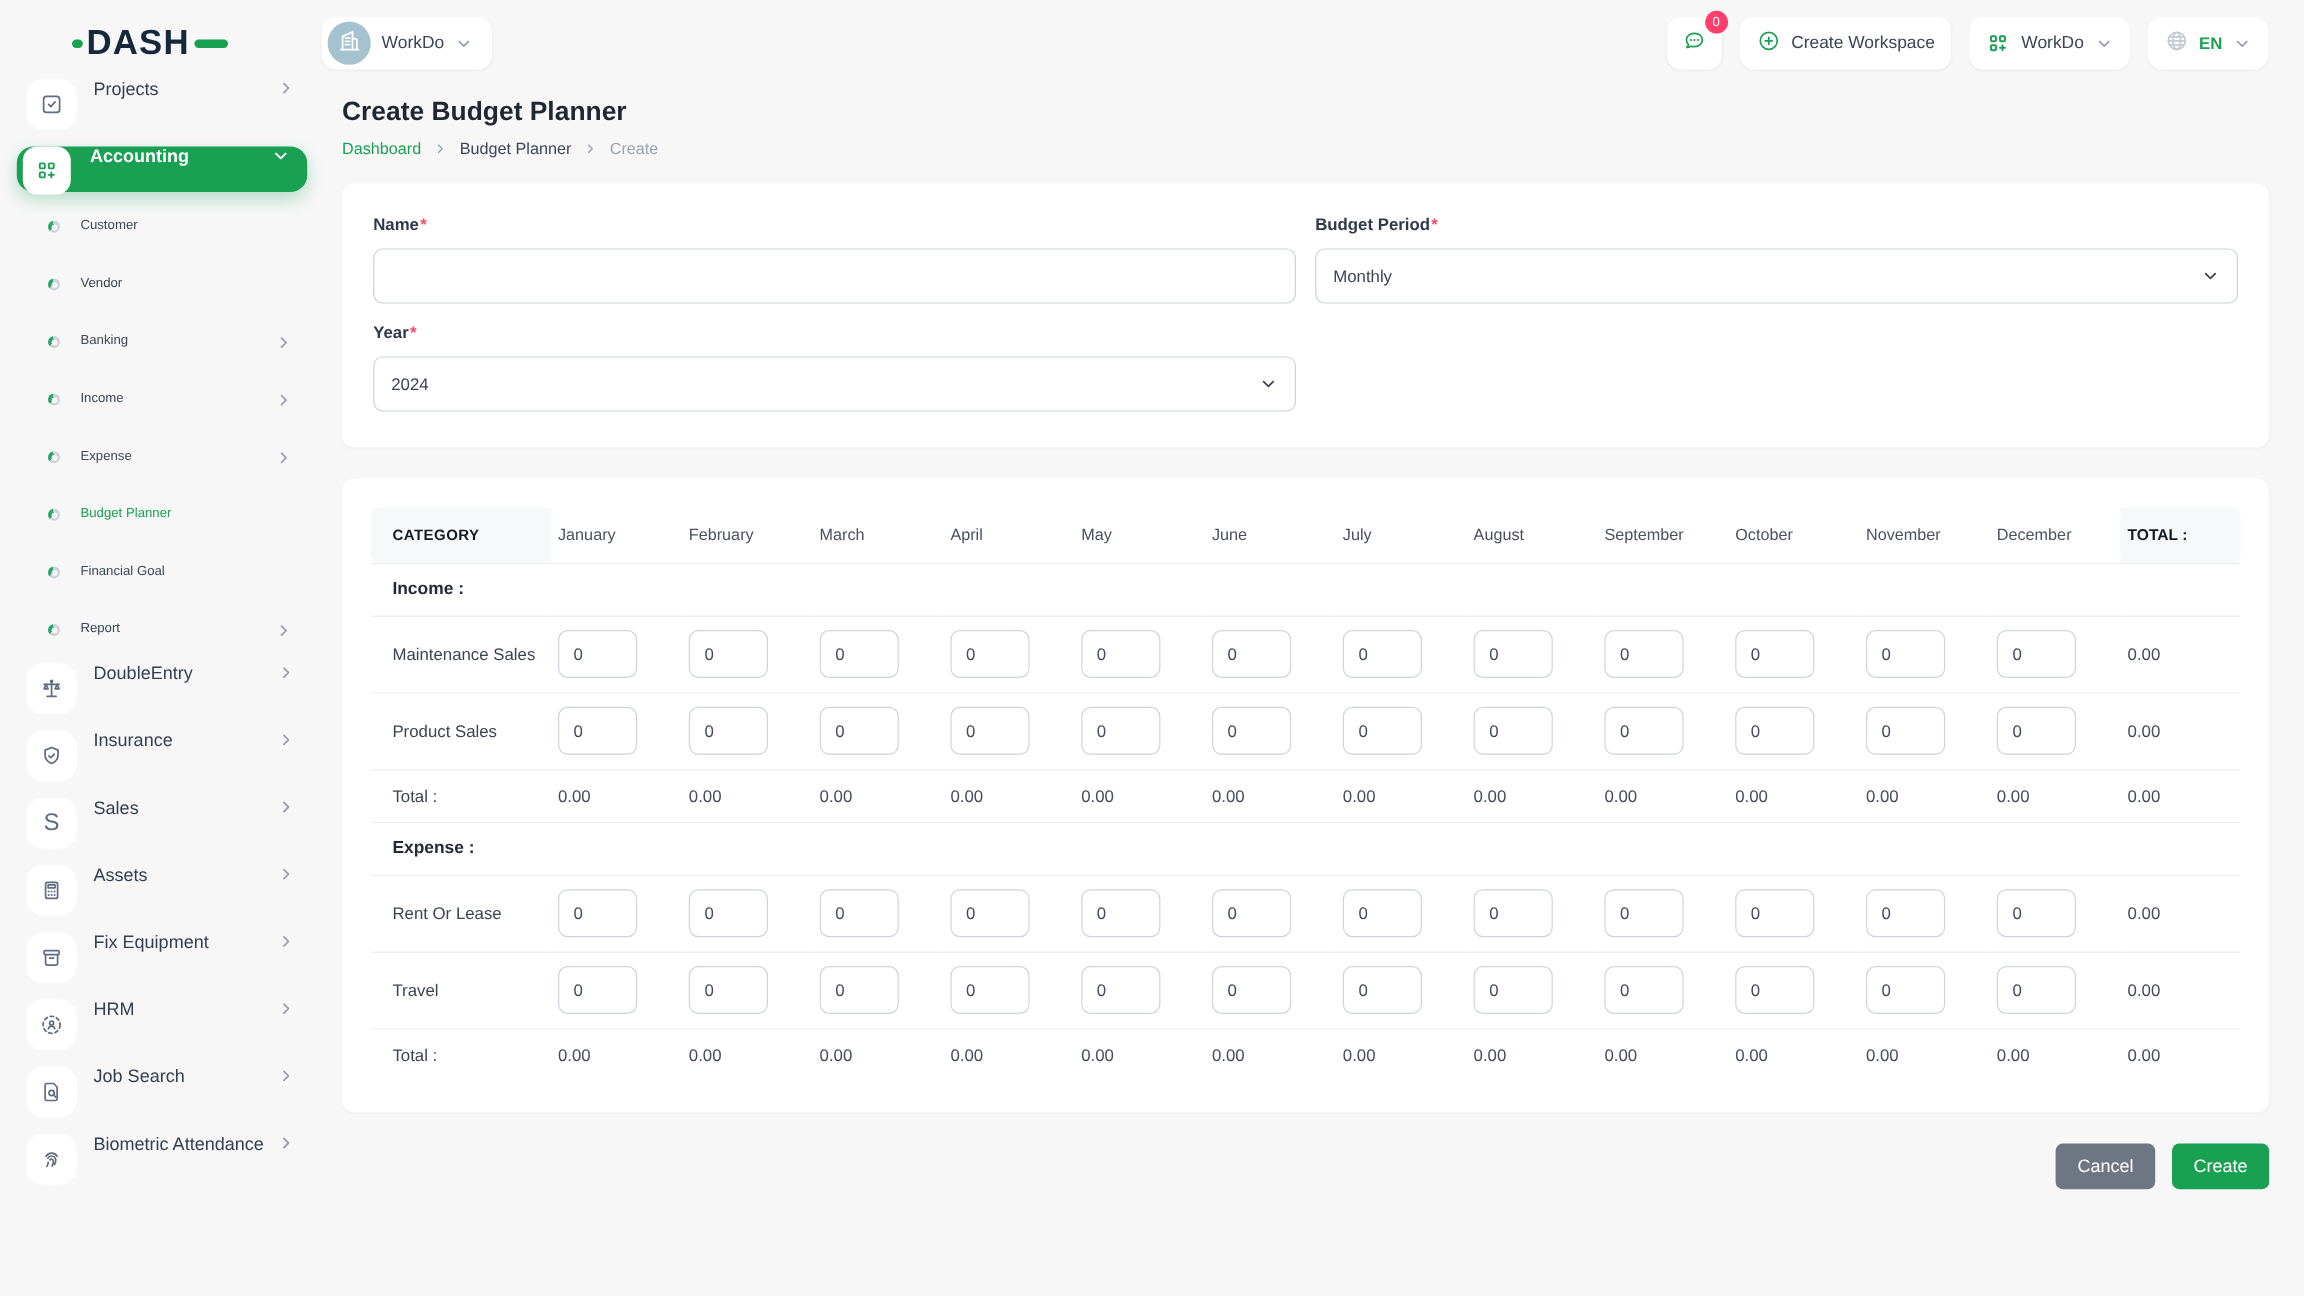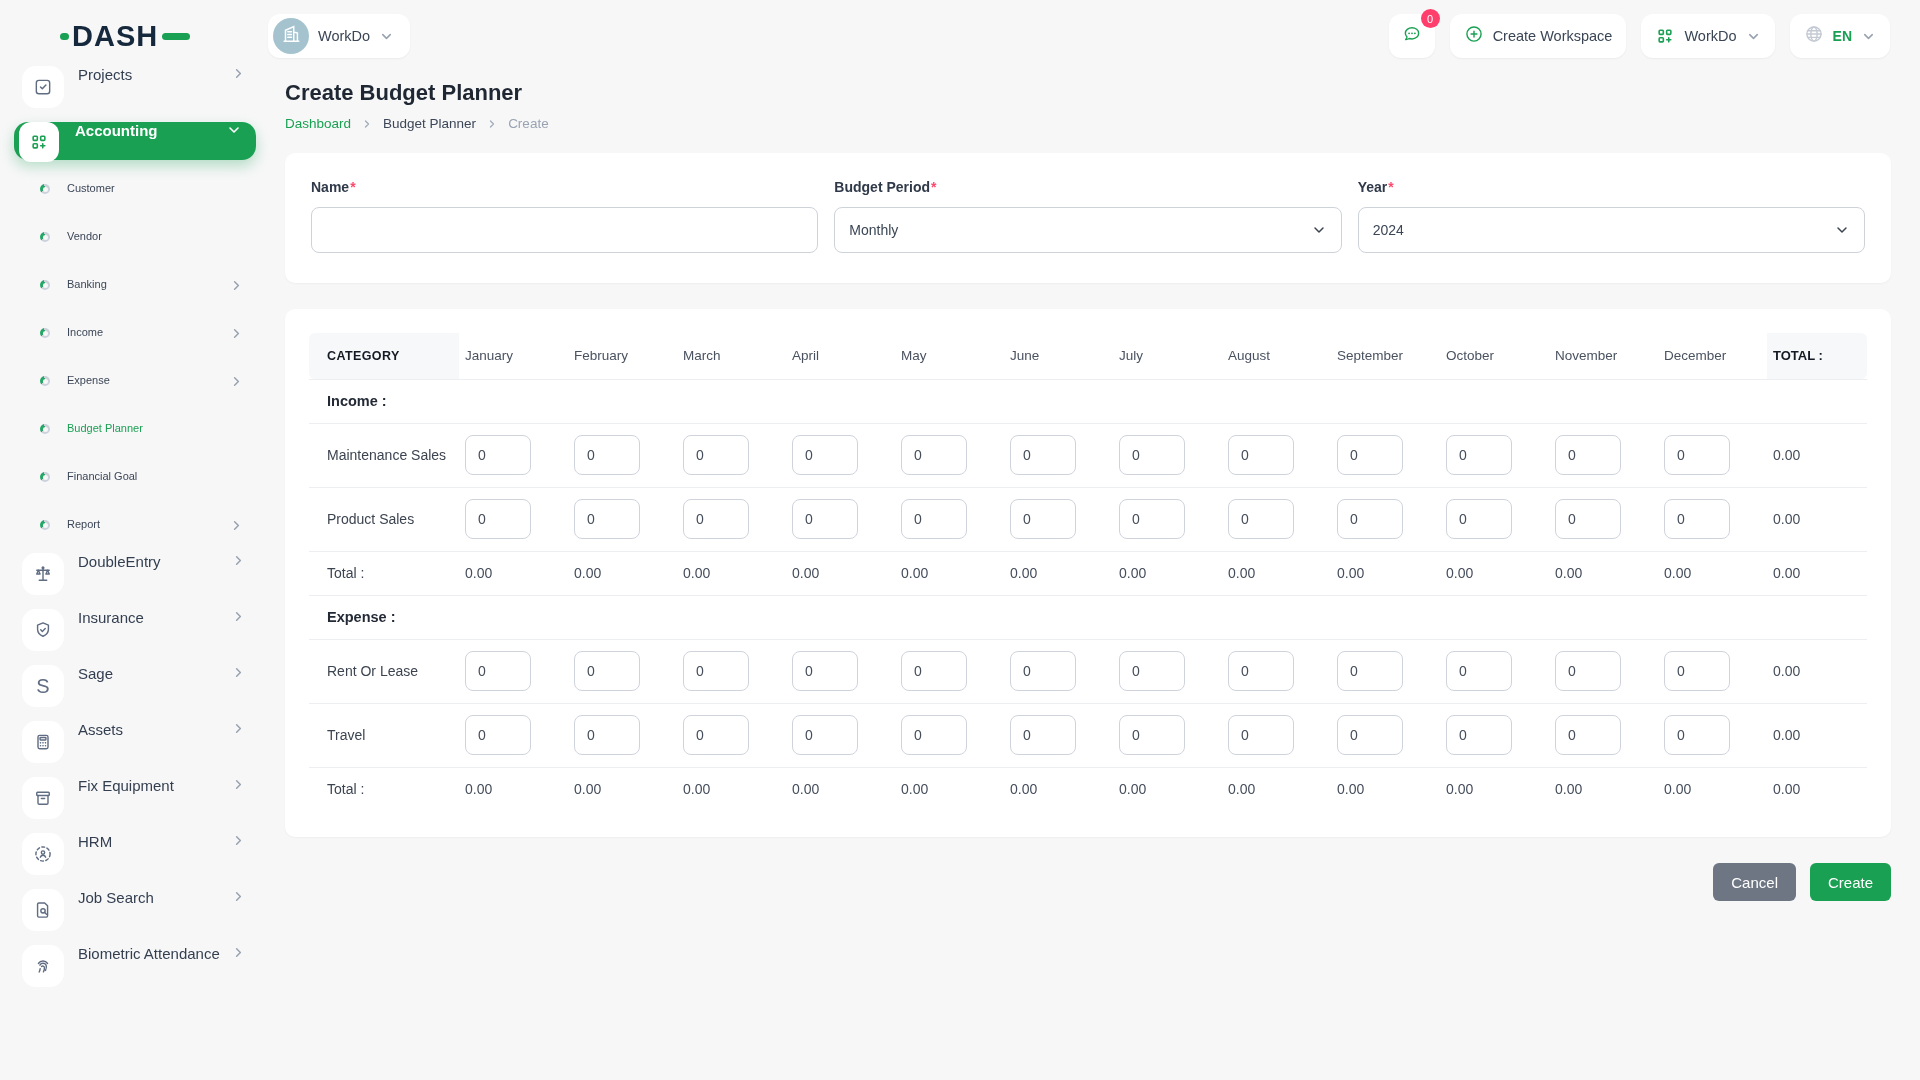--- a/index.html
+++ b/index.html
@@ -55,21 +55,21 @@
 
   
   .main { position:absolute; left:268px; top:72px; width:1652px; padding:0 29px 0 17px; }
   .page-title { font-size:22px; font-weight:bold; color:#1f2733; margin-top:8px; }
   .breadcrumb { display:flex; align-items:center; gap:10px; margin-top:10px; font-size:13.5px; }
   .crumb-link { color:var(--accent); cursor:pointer; }
   .crumb-mid { color:#3c4656; }
   .crumb-cur { color:#9aa3b2; }
 
   .card { background:#fff; border-radius:10px; box-shadow:0 1px 2px rgba(16,24,40,.04); }
-  .form-card { margin-top:22px; padding:26px 26px 30px; display:grid; grid-template-columns:1fr 1fr 1fr; column-gap:26px;gap:16px; }
+  .form-card { margin-top:22px; padding:26px 26px 30px; display:grid; grid-template-columns:1fr 1fr; column-gap:26px;gap:16px; }
   .field-label { font-size:14px; font-weight:bold; color:#2f3949; margin-bottom:12px; }
   .req { color:#fb4a6e; margin-left:1px; }
   .text-input { width:100%; height:46px; border:1px solid #ced3da; border-radius:8px; background:#fff; padding:0 14px; font-size:14px; font-family:inherit; color:#3a4555; }
   .select { width:100%; height:46px; border:1px solid #ced3da; border-radius:8px; display:flex; align-items:center; justify-content:space-between; padding:0 14px; font-size:14px; color:#3a4555; cursor:pointer; background:#fff; }
 
   .table-card { margin-top:26px; padding:24px 24px 26px; }
   table.budget { width:100%; border-collapse:collapse; table-layout:fixed; }
   col.c-cat { width:150px; } col.c-total { width:100px; }
   th, td { text-align:left; vertical-align:middle; }
   thead th { height:46px; font-size:13.5px; font-weight:normal; color:#4a5260; padding:0 6px; }
@@ -283,21 +283,21 @@
       <span class="chev">
         <svg width="15" height="15" viewBox="0 0 24 24" fill="none" stroke="#97a1b0" stroke-width="2.4" stroke-linecap="round" stroke-linejoin="round">
           <path d="M9 6l6 6-6 6"></path>
         </svg>
       </span>
     </div>
     <div class="nav-main">
       <span class="icon-box" style="color:#5f6c82">
         <span style="font-size:20px;color:#5f6c82;font-family:'Liberation Sans',sans-serif;">S</span>
       </span>
-      <span class="nav-label">Sage</span>
+      <span class="nav-label">Sales</span>
       <span class="nav-spacer"></span>
       <span class="chev">
         <svg width="15" height="15" viewBox="0 0 24 24" fill="none" stroke="#97a1b0" stroke-width="2.4" stroke-linecap="round" stroke-linejoin="round">
           <path d="M9 6l6 6-6 6"></path>
         </svg>
       </span>
     </div>
     <div class="nav-main">
       <span class="icon-box" style="color:#5f6c82">
         <svg width="20" height="20" viewBox="0 0 24 24" fill="none" stroke="#5f6c82" stroke-width="1.7" stroke-linecap="round" stroke-linejoin="round">

